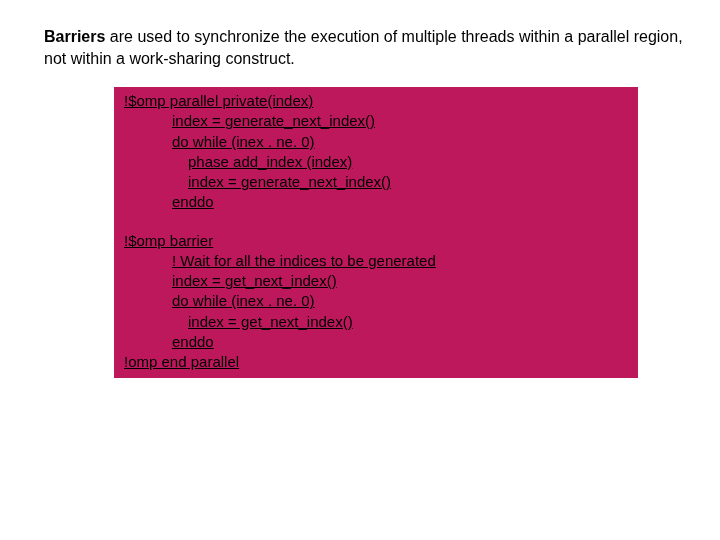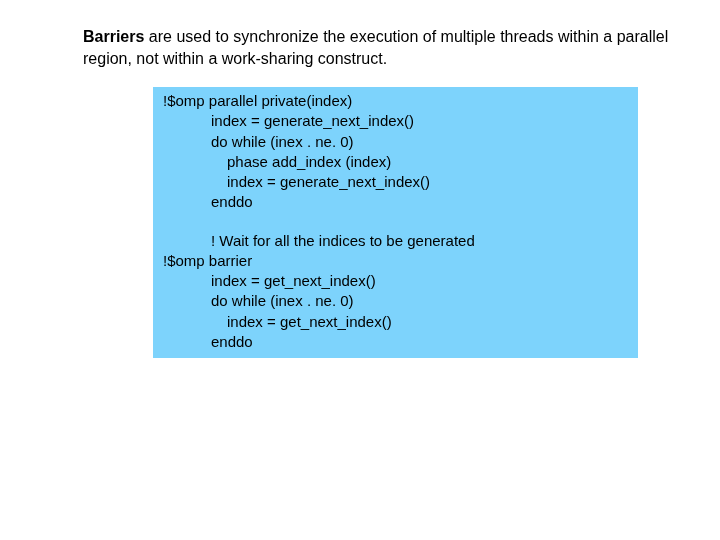--- a/index.html
+++ b/index.html
@@ -9,37 +9,37 @@
     height: 540px;
     background: #ffffff;
     font-family: Arial, Helvetica, sans-serif;
     font-size: 16px;
     color: #000000;
     overflow: hidden;
   }
   .slide {
     padding: 26px 22px 0 44px;
     box-sizing: border-box;
-    margin-left: 39px;
   }
   .para {
     margin: 0 0 18px 0;
     line-height: 1.35;
   }
   .bold {
     font-weight: bold;
   }
   .code-block {
-    background: #7dd3fc;
+    background: #be185d;
     margin-left: 70px;
     margin-right: 60px;
     padding: 4px 10px 6px 10px;
     font-family: Arial, Helvetica, sans-serif;
     font-size: 15px;
     line-height: 1.35;
+    text-decoration: underline;
   }
   .code-line {
     white-space: pre;
   }
   .ind1 { padding-left: 48px; }
   .ind2 { padding-left: 64px; }
   .ind0 { padding-left: 0px; }
   .spacer { height: 18px; }
 </style>
 </head>
@@ -53,21 +53,22 @@
 
 
   <div class="code-block">
     <div class="code-line ind0">!$omp parallel private(index)</div>
     <div class="code-line ind1">index = generate_next_index()</div>
     <div class="code-line ind1">do while (inex . ne. 0)</div>
     <div class="code-line ind2">phase add_index (index)</div>
     <div class="code-line ind2">index = generate_next_index()</div>
     <div class="code-line ind1">enddo</div>
     <div class="spacer"></div>
+    <div class="code-line ind0">!$omp barrier</div>
     <div class="code-line ind1">! Wait for all the indices to be generated</div>
-    <div class="code-line ind0">!$omp barrier</div>
     <div class="code-line ind1">index = get_next_index()</div>
     <div class="code-line ind1">do while (inex . ne. 0)</div>
     <div class="code-line ind2">index = get_next_index()</div>
     <div class="code-line ind1">enddo</div>
+    <div class="code-line ind0">!omp end parallel</div>
   </div>
 
 </div>
 
 </body></html>

